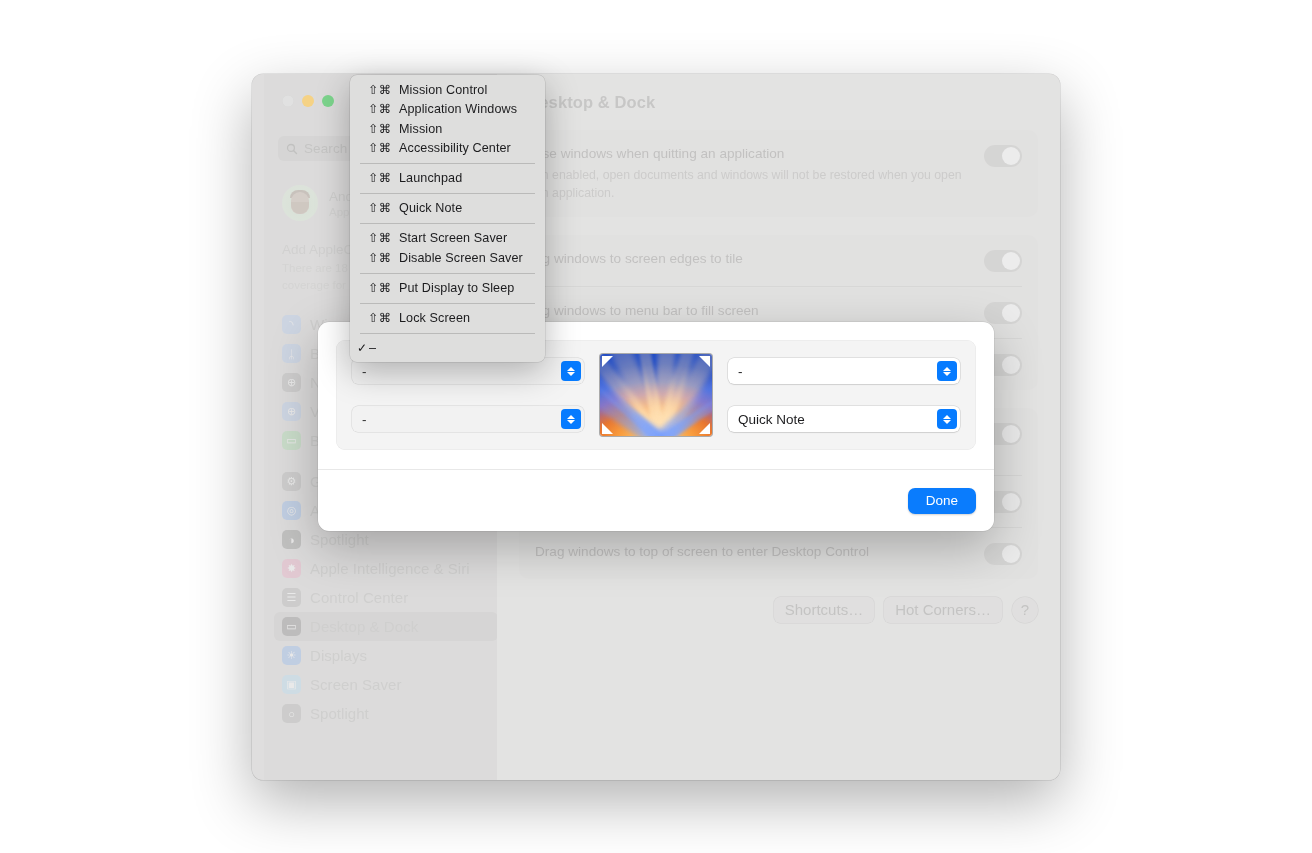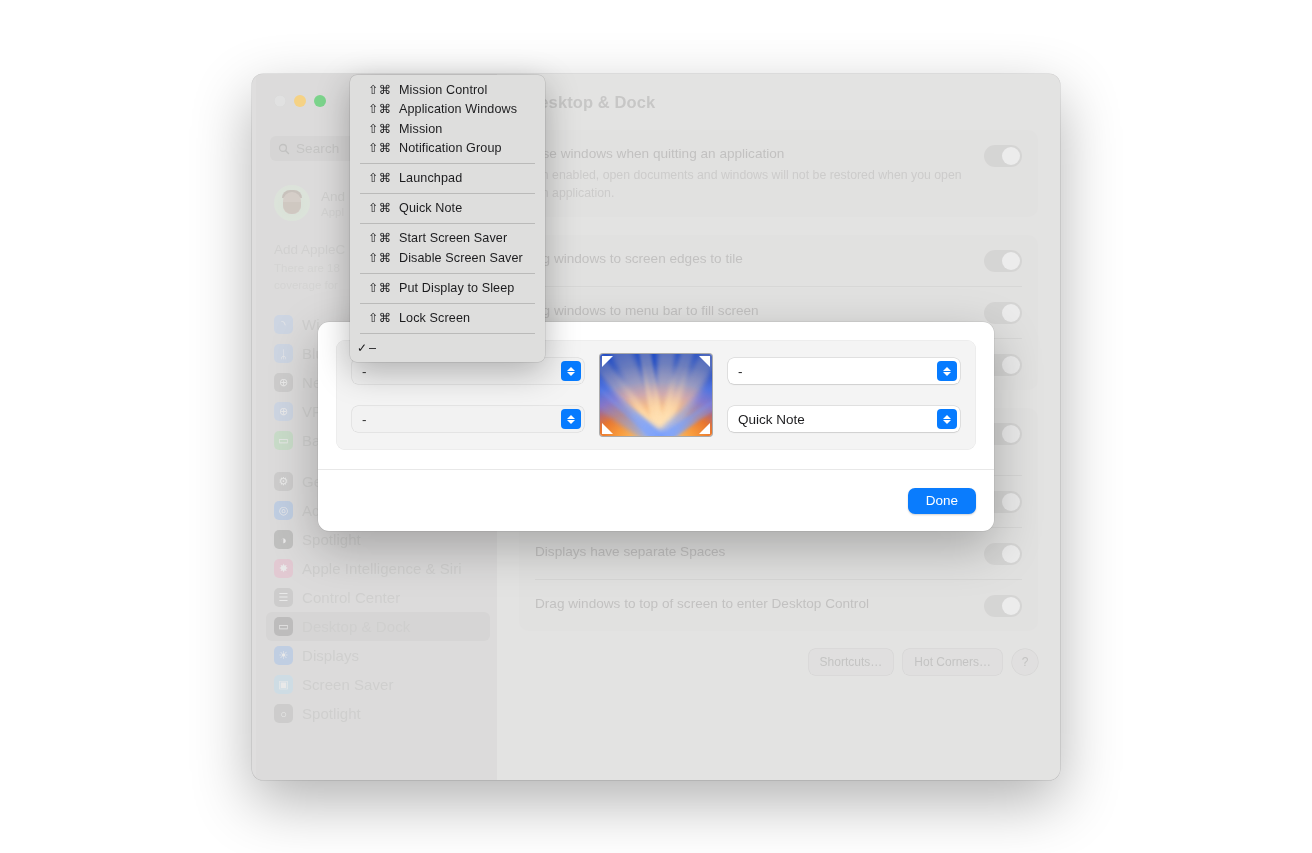--- a/index.html
+++ b/index.html
@@ -18,21 +18,21 @@
     width: 808px; height: 706px;
     border-radius: 11px;
     overflow: hidden;
     background: #d4d3d3;
     box-shadow: 0 22px 60px rgba(0,0,0,.30), 0 0 0 .5px rgba(0,0,0,.16);
   }
   .win-dim { position:absolute; inset:0; background: rgba(236,236,236,.46); z-index: 30; pointer-events:none; }
 
   
   .sidebar {
-    position:absolute; left:4px; top:0; width:245px; height:100%;
+    position:absolute; left:12px; top:0; width:245px; height:100%;
     background:#cfcecd;
     filter: blur(.35px);
   }
   .traffic { position:absolute; left:18px; top:21px; display:flex; gap:8px; }
   .tl { width:12px; height:12px; border-radius:50%; }
   .tl.red { background:#d9d9d9; box-shadow: inset 0 0 0 .5px rgba(0,0,0,.07); }
   .tl.yellow { background:#fdbc2f; }
   .tl.green { background:#1fc03c; }
 
   .search {
@@ -86,21 +86,21 @@
   }
   .row { display:flex; align-items:flex-start; justify-content:space-between; padding:14px 0; gap:16px; border-top:.5px solid rgba(180,179,178,.5);}
   .row:first-child { border-top:none; }
   .row .rtxt { flex:1; }
   .row .rlabel { font-size:13.6px; color:#9f9e9d; line-height:1.42;}
   .row .rsub { font-size:12.3px; color:#b2b1b0; line-height:1.45; margin-top:4px;}
   .toggle { width:38px;height:22px;border-radius:11px;background:#c3c2c1;position:relative;flex:none;margin-top:1px;}
   .toggle::after{content:"";position:absolute;right:2px;top:2px;width:18px;height:18px;border-radius:50%;background:#ececec;}
 
   .footbtns { display:flex; justify-content:flex-end; align-items:center; gap:10px; padding:0 22px 20px 22px;}
-  .gbtn { height:26px; padding:0 11px; border-radius:6px; background:#d6d5d4; font-size:12px; color:#a3a2a1; display:flex;align-items:center; box-shadow: 0 0 0 .5px rgba(160,159,158,.55);}
+  .gbtn { height:26px; padding:0 11px; border-radius:6px; background:#d6d5d4; font-size:15px; color:#a3a2a1; display:flex;align-items:center; box-shadow: 0 0 0 .5px rgba(160,159,158,.55);}
   .gbtn.q { width:26px; padding:0; justify-content:center; border-radius:50%; }
 
   
   .sheet {
     position:absolute; left:318px; top:322px; width:676px; height:209px;
     background:#ffffff; border-radius:11px; z-index:40;
     box-shadow: 0 16px 48px rgba(0,0,0,.26), 0 0 0 .5px rgba(0,0,0,.10);
   }
   .sheet-body { position:relative; padding:18px; }
   .corner-card {
@@ -301,26 +301,20 @@
       <div class="card" id="cardBot">
           <div class="row">
             <div class="rtxt">
               <div class="rlabel">When switching to an application, switch to a Space with open windows for the application</div>
             </div>
             <div class="toggle"></div>
           </div>
           <div class="row">
             <div class="rtxt">
               <div class="rlabel">Group windows by application</div>
-            </div>
-            <div class="toggle"></div>
-          </div>
-          <div class="row">
-            <div class="rtxt">
-              <div class="rlabel">Displays have separate Spaces</div>
             </div>
             <div class="toggle"></div>
           </div>
           <div class="row">
             <div class="rtxt">
               <div class="rlabel">Drag windows to top of screen to enter Desktop Control</div>
             </div>
             <div class="toggle"></div>
           </div>
         </div>
@@ -403,21 +397,21 @@
       <div class="mi">
         <span class="keys">⇧⌘</span>
         <span>Application Windows</span>
       </div>
       <div class="mi">
         <span class="keys">⇧⌘</span>
         <span>Mission</span>
       </div>
       <div class="mi">
         <span class="keys">⇧⌘</span>
-        <span>Notification Group</span>
+        <span>Accessibility Center</span>
       </div>
       <div class="msep"></div>
       <div class="mi">
         <span class="keys">⇧⌘</span>
         <span>Launchpad</span>
       </div>
       <div class="msep"></div>
       <div class="mi">
         <span class="keys">⇧⌘</span>
         <span>Quick Note</span>

